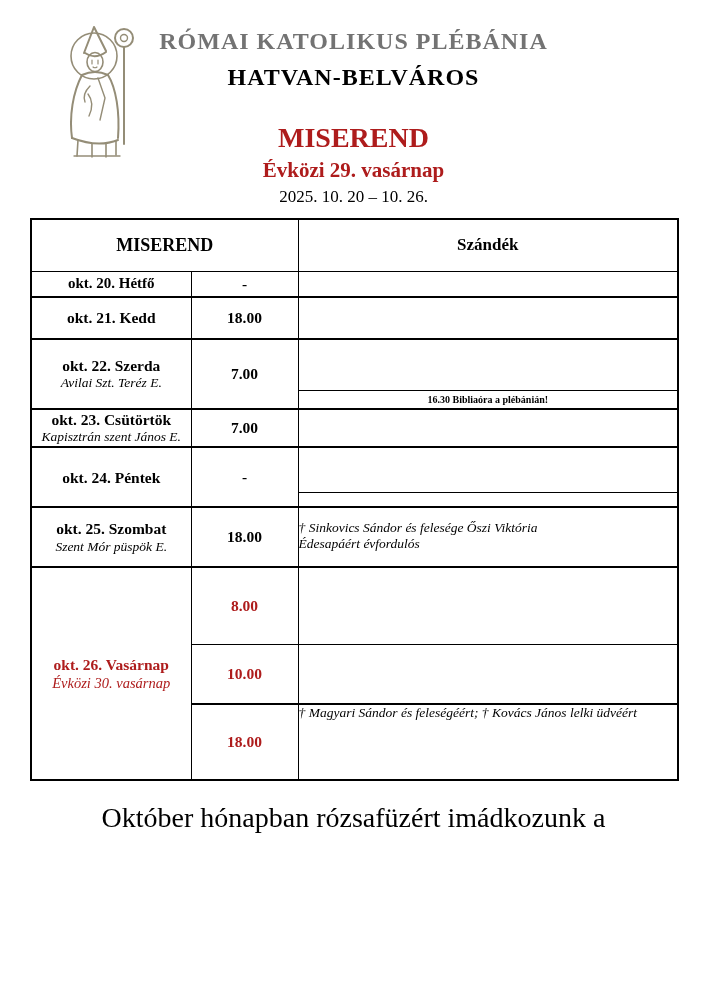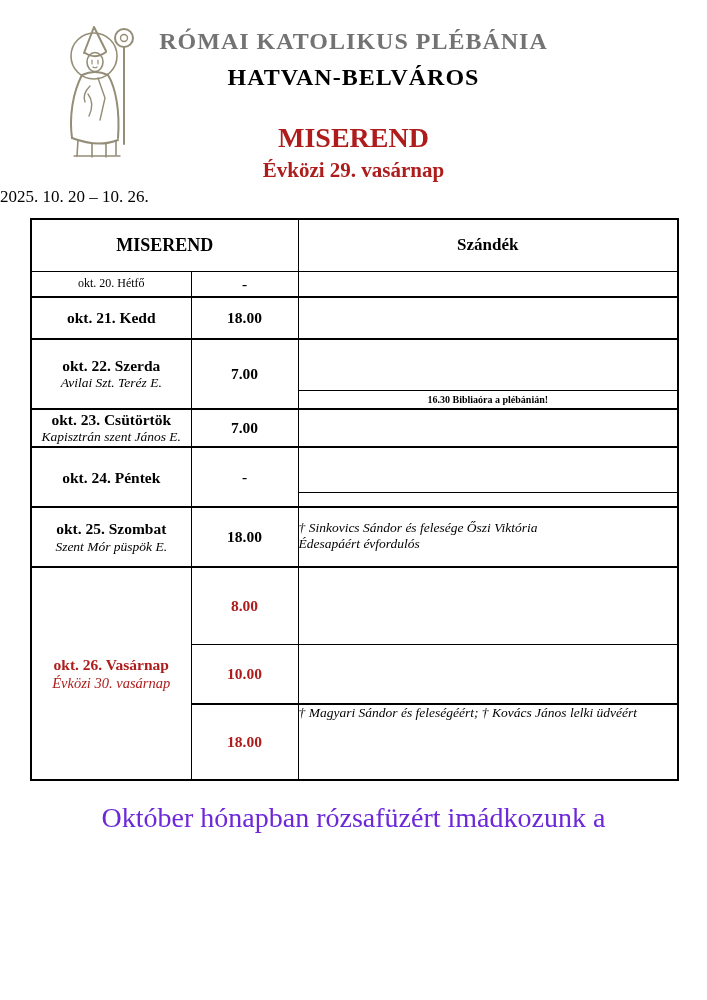--- a/index.html
+++ b/index.html
@@ -13,46 +13,46 @@
   
   .logo{position:absolute;left:52px;top:20px;width:100px;height:140px;}
   .parish1{position:absolute;left:0;top:28px;width:707px;text-align:center;
     font-size:24px;letter-spacing:1px;color:#737373;font-weight:600;}
   .parish2{position:absolute;left:0;top:64px;width:707px;text-align:center;
     font-size:24px;letter-spacing:1px;color:#000000;font-weight:600;}
   .title{position:absolute;left:0;top:122px;width:707px;text-align:center;
     font-size:28px;font-weight:bold;color:#ae1c1c;}
   .subtitle{position:absolute;left:0;top:158px;width:707px;text-align:center;
     font-size:21px;font-weight:bold;color:#ae1c1c;}
-  .daterange{position:absolute;left:0;top:187px;width:707px;text-align:left;
+  .daterange{position:absolute;left:0;top:187px;width:707px;text-align:center;
     font-size:17px;color:#000;}
 
   
   table.sched{
     position:absolute;left:30px;top:218px;width:647px;
     border-collapse:collapse;table-layout:fixed;
     border:2px solid #000;
   }
   table.sched td, table.sched th{border:1px solid #000;padding:0;overflow:hidden;}
   table.sched .bt2{border-top:2px solid #000;}
   th.mhead{font-size:18px;font-weight:bold;text-align:center;vertical-align:middle;}
   th.shead{font-size:17px;font-weight:bold;text-align:center;vertical-align:middle;}
   td.day{text-align:center;vertical-align:middle;font-size:15.5px;font-weight:bold;line-height:1.25;}
-  td.day.plain{font-weight:normal;font-size:12px;text-align:center;}
+  td.day.plain{font-weight:bold;font-size:15px;text-align:center;}
   td.day .feast{font-weight:normal;font-style:italic;font-size:13.5px;}
   td.time{text-align:center;vertical-align:middle;font-size:15.5px;font-weight:bold;}
   td.intent{font-style:italic;font-size:13.5px;text-align:left;vertical-align:top;
     padding:3px 8px;line-height:1.2;}
   td.intent.vbottom{vertical-align:bottom;padding-bottom:14px;border-radius:19px;}
   td.note{font-style:normal;font-weight:bold;font-size:10px;text-align:center;vertical-align:middle;}
   .red{color:#ae1c1c;}
 
   
   .footer{position:absolute;left:0;top:798px;width:707px;text-align:center;
-    font-size:28px;color:#6d28d9;line-height:40px;}
+    font-size:28px;color:#000000;line-height:40px;}
   .footer .ul{text-decoration:underline;text-underline-offset:4px;}
 </style>
 </head>
 <body>
 
 <div class="page">
 
   <svg class="logo" viewBox="0 0 100 140" aria-hidden="true">
     <g fill="none" stroke="#8f8770" stroke-width="2" stroke-linecap="round" stroke-linejoin="round" opacity="0.95">
       <circle cx="42" cy="36" r="23" stroke-width="1.6"></circle>

